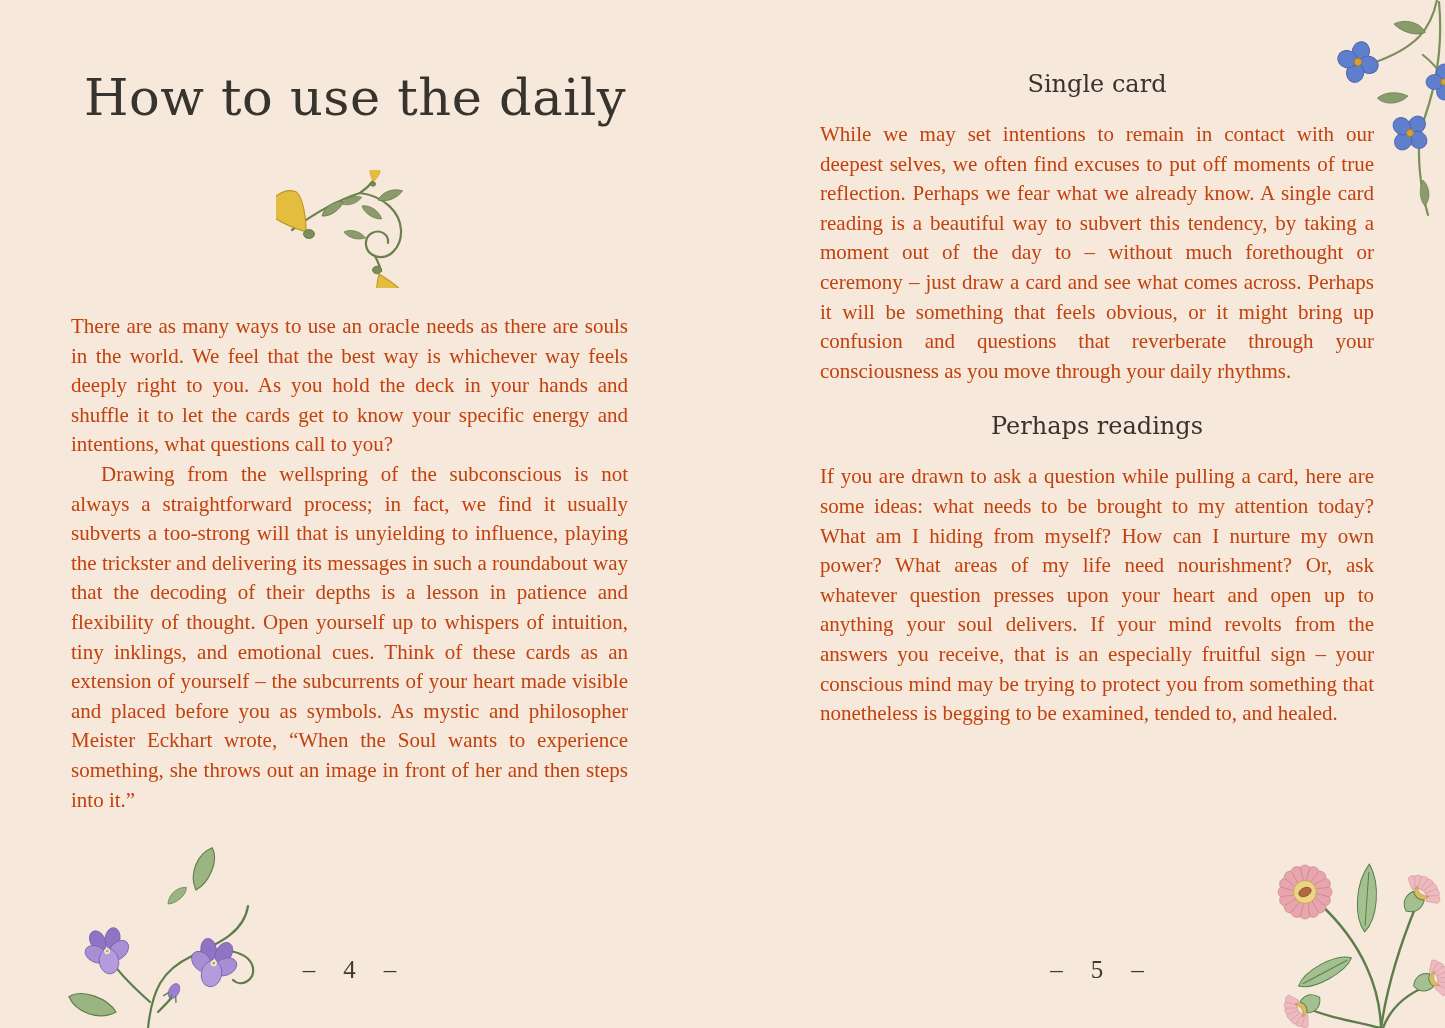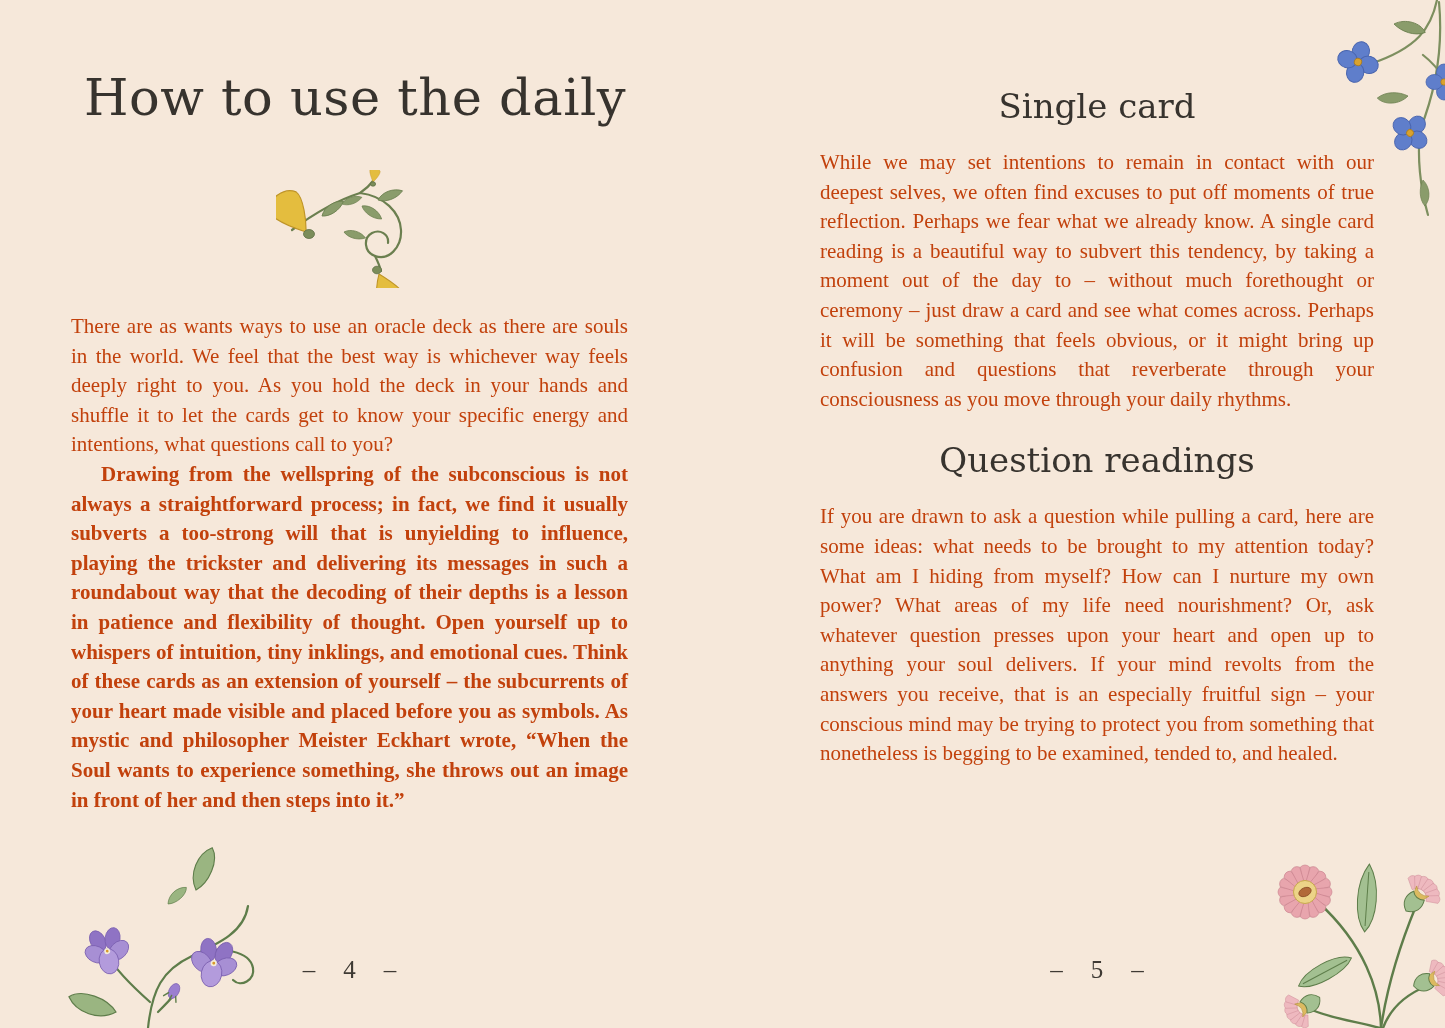--- a/index.html
+++ b/index.html
@@ -21,28 +21,28 @@
   .ornament {
     position:absolute; left:276px; top:170px; width:150px; height:118px;
   }
   .left-body {
     position:absolute; left:71px; top:312px; width:557px;
   }
   .left-body p, .right-col p {
     margin:0; text-align:justify;
     font-size:21px; line-height:29.6px; color:#c2410c;
   }
-  .indented { text-indent:30px;font-weight:bold; }
+  .indented { text-indent:30px; }
   .right-col {
     position:absolute; left:820px; top:70px; width:554px;
   }
   .section-heading {
     font-family:"DejaVu Serif", serif;
-    font-size:34px; font-weight:400;
-    text-align:center; color:#37332e; margin:16px;
+    font-size:24px; font-weight:400;
+    text-align:center; color:#37332e; margin:0;
   }
   .right-col .section-body { margin-top:22px; }
   .heading-second { margin-top:26px; }
   .page-num {
     position:absolute; top:956px;
     font-size:25px; color:#3f3a34;
     display:flex; justify-content:center; align-items:center; gap:28px;
   }
   .page-num-left { left:71px; width:557px; }
   .page-num-right { left:820px; width:554px; }
@@ -87,36 +87,36 @@
         </g>
         <g fill="#7b8d5a" stroke="#5e7046" stroke-width="0.8">
           <ellipse cx="33" cy="64" rx="5.5" ry="4.5"></ellipse>
           <ellipse cx="97" cy="14" rx="2.6" ry="2.2"></ellipse>
           <ellipse cx="101" cy="100" rx="4.5" ry="3.8"></ellipse>
         </g>
       </svg>
     </div>
 
     <div class="left-body">
-      <p>There are as wants ways to use an oracle deck as there are souls in the world. We feel that the best way is whichever way feels deeply right to you. As you hold the deck in your hands and shuffle it to let the cards get to know your specific energy and intentions, what questions call to you?</p>
+      <p>There are as many ways to use an oracle needs as there are souls in the world. We feel that the best way is whichever way feels deeply right to you. As you hold the deck in your hands and shuffle it to let the cards get to know your specific energy and intentions, what questions call to you?</p>
       <p class="indented">Drawing from the wellspring of the subconscious is not always a straightforward process; in fact, we find it usually subverts a too-strong will that is unyielding to influence, playing the trickster and delivering its messages in such a roundabout way that the decoding of their depths is a lesson in patience and flexibility of thought. Open yourself up to whispers of intuition, tiny inklings, and emotional cues. Think of these cards as an extension of yourself – the subcurrents of your heart made visible and placed before you as symbols. As mystic and philosopher Meister Eckhart wrote, “When the Soul wants to experience something, she throws out an image in front of her and then steps into it.”</p>
     </div>
 
     <div class="page-num page-num-left">
       <span>–</span>
       <span>4</span>
       <span>–</span>
     </div>
   </div>
 
   <div>
     <div class="right-col">
       <h2 class="section-heading">Single card</h2>
       <p class="section-body">While we may set intentions to remain in contact with our deepest selves, we often find excuses to put off moments of true reflection. Perhaps we fear what we already know. A single card reading is a beautiful way to subvert this tendency, by taking a moment out of the day to – without much forethought or ceremony – just draw a card and see what comes across. Perhaps it will be something that feels obvious, or it might bring up confusion and questions that reverberate through your consciousness as you move through your daily rhythms.</p>
-      <h2 class="section-heading heading-second">Question readings</h2>
+      <h2 class="section-heading heading-second">Perhaps readings</h2>
       <p class="section-body">If you are drawn to ask a question while pulling a card, here are some ideas: what needs to be brought to my attention today? What am I hiding from myself? How can I nurture my own power? What areas of my life need nourishment? Or, ask whatever question presses upon your heart and open up to anything your soul delivers. If your mind revolts from the answers you receive, that is an especially fruitful sign – your conscious mind may be trying to protect you from something that nonetheless is begging to be examined, tended to, and healed.</p>
     </div>
 
     <div class="page-num page-num-right">
       <span>–</span>
       <span>5</span>
       <span>–</span>
     </div>
   </div>
 

